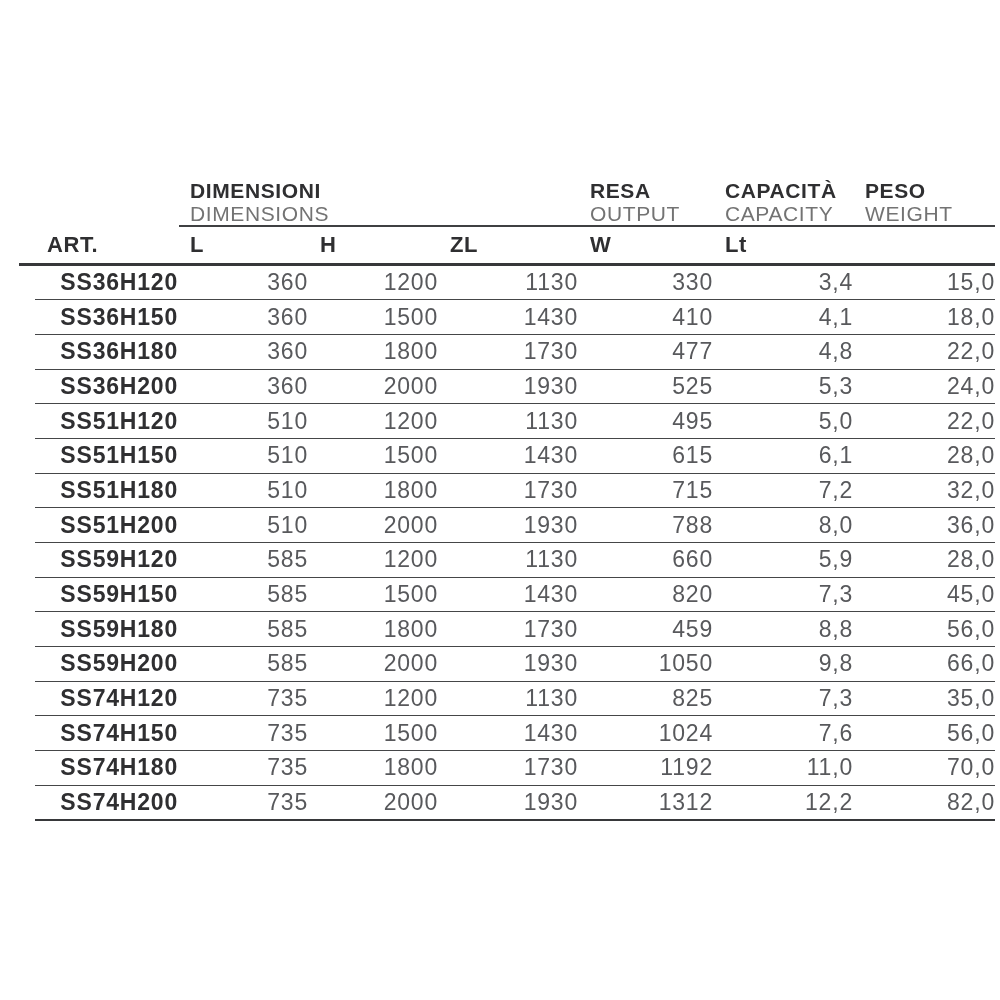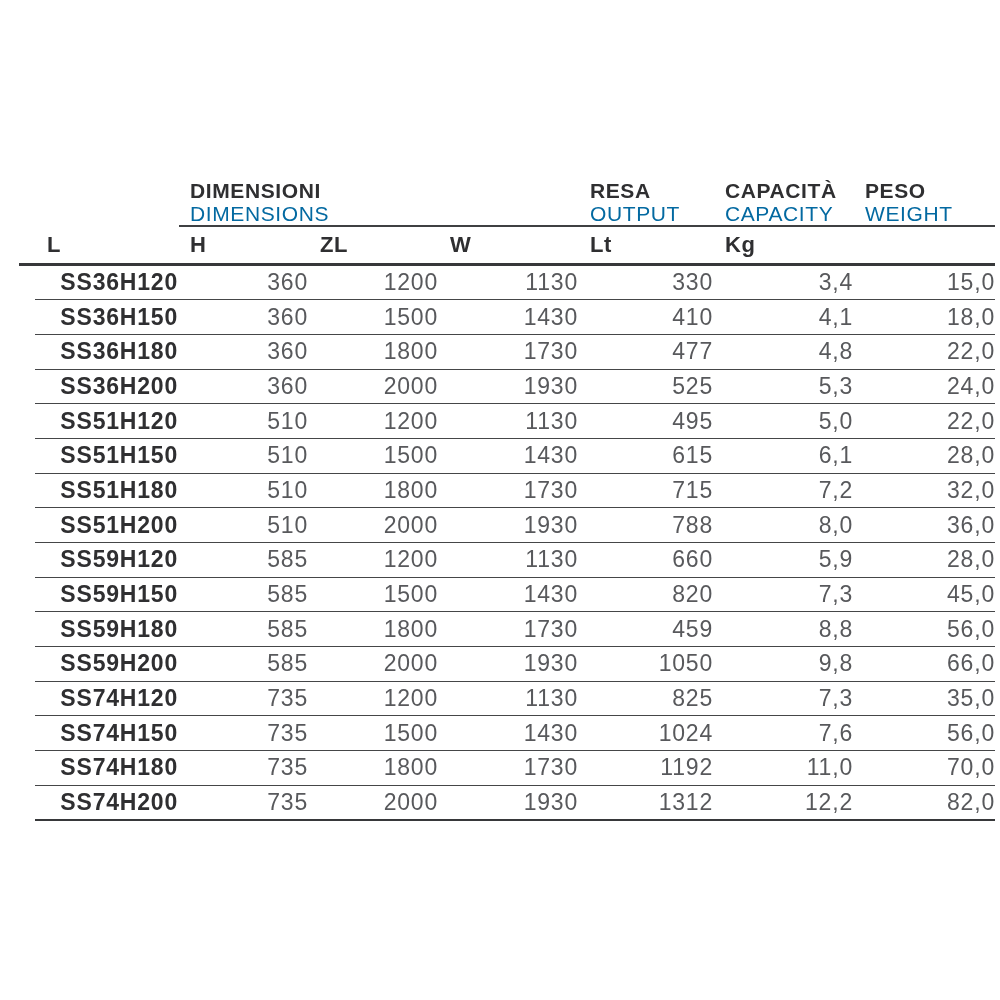--- a/index.html
+++ b/index.html
@@ -26,21 +26,21 @@
 
   
   .group-row { height: 53px; }
   .group-cell { padding-top: 8px; }
   .g-it {
     font-size: 21px; font-weight: 700; letter-spacing: 0.6px;
     color: #2f2f31; line-height: 22.5px;
   }
   .g-en {
     font-size: 21px; font-weight: 400; letter-spacing: 0.6px;
-    color: #0369a1; line-height: 22.5px;
+    color: #737373; line-height: 22.5px;
   }
 
   
   .group-underline {
     position: absolute;
     top: 53px; left: 144px; right: 0;
     height: 1.6px; background: #3f4042;
   }
 
   
@@ -98,26 +98,26 @@
       </div>
       <div class="cell group-cell">
         <div class="g-it">PESO</div>
         <div class="g-en">WEIGHT</div>
       </div>
     </div>
 
     <div class="group-underline"></div>
 
     <div class="grid-row colhead-row">
+      <div class="cell">ART.</div>
       <div class="cell">L</div>
       <div class="cell">H</div>
       <div class="cell">ZL</div>
       <div class="cell">W</div>
       <div class="cell">Lt</div>
-      <div class="cell">Kg</div>
     </div>
 
     <div class="header-rule"></div>
 
     <div class="rows-host">
         <div class="grid-row data-row">
           <div class="cell art">SS36H120</div>
           <div class="cell num">360</div>
           <div class="cell num">1200</div>
           <div class="cell num">1130</div>

